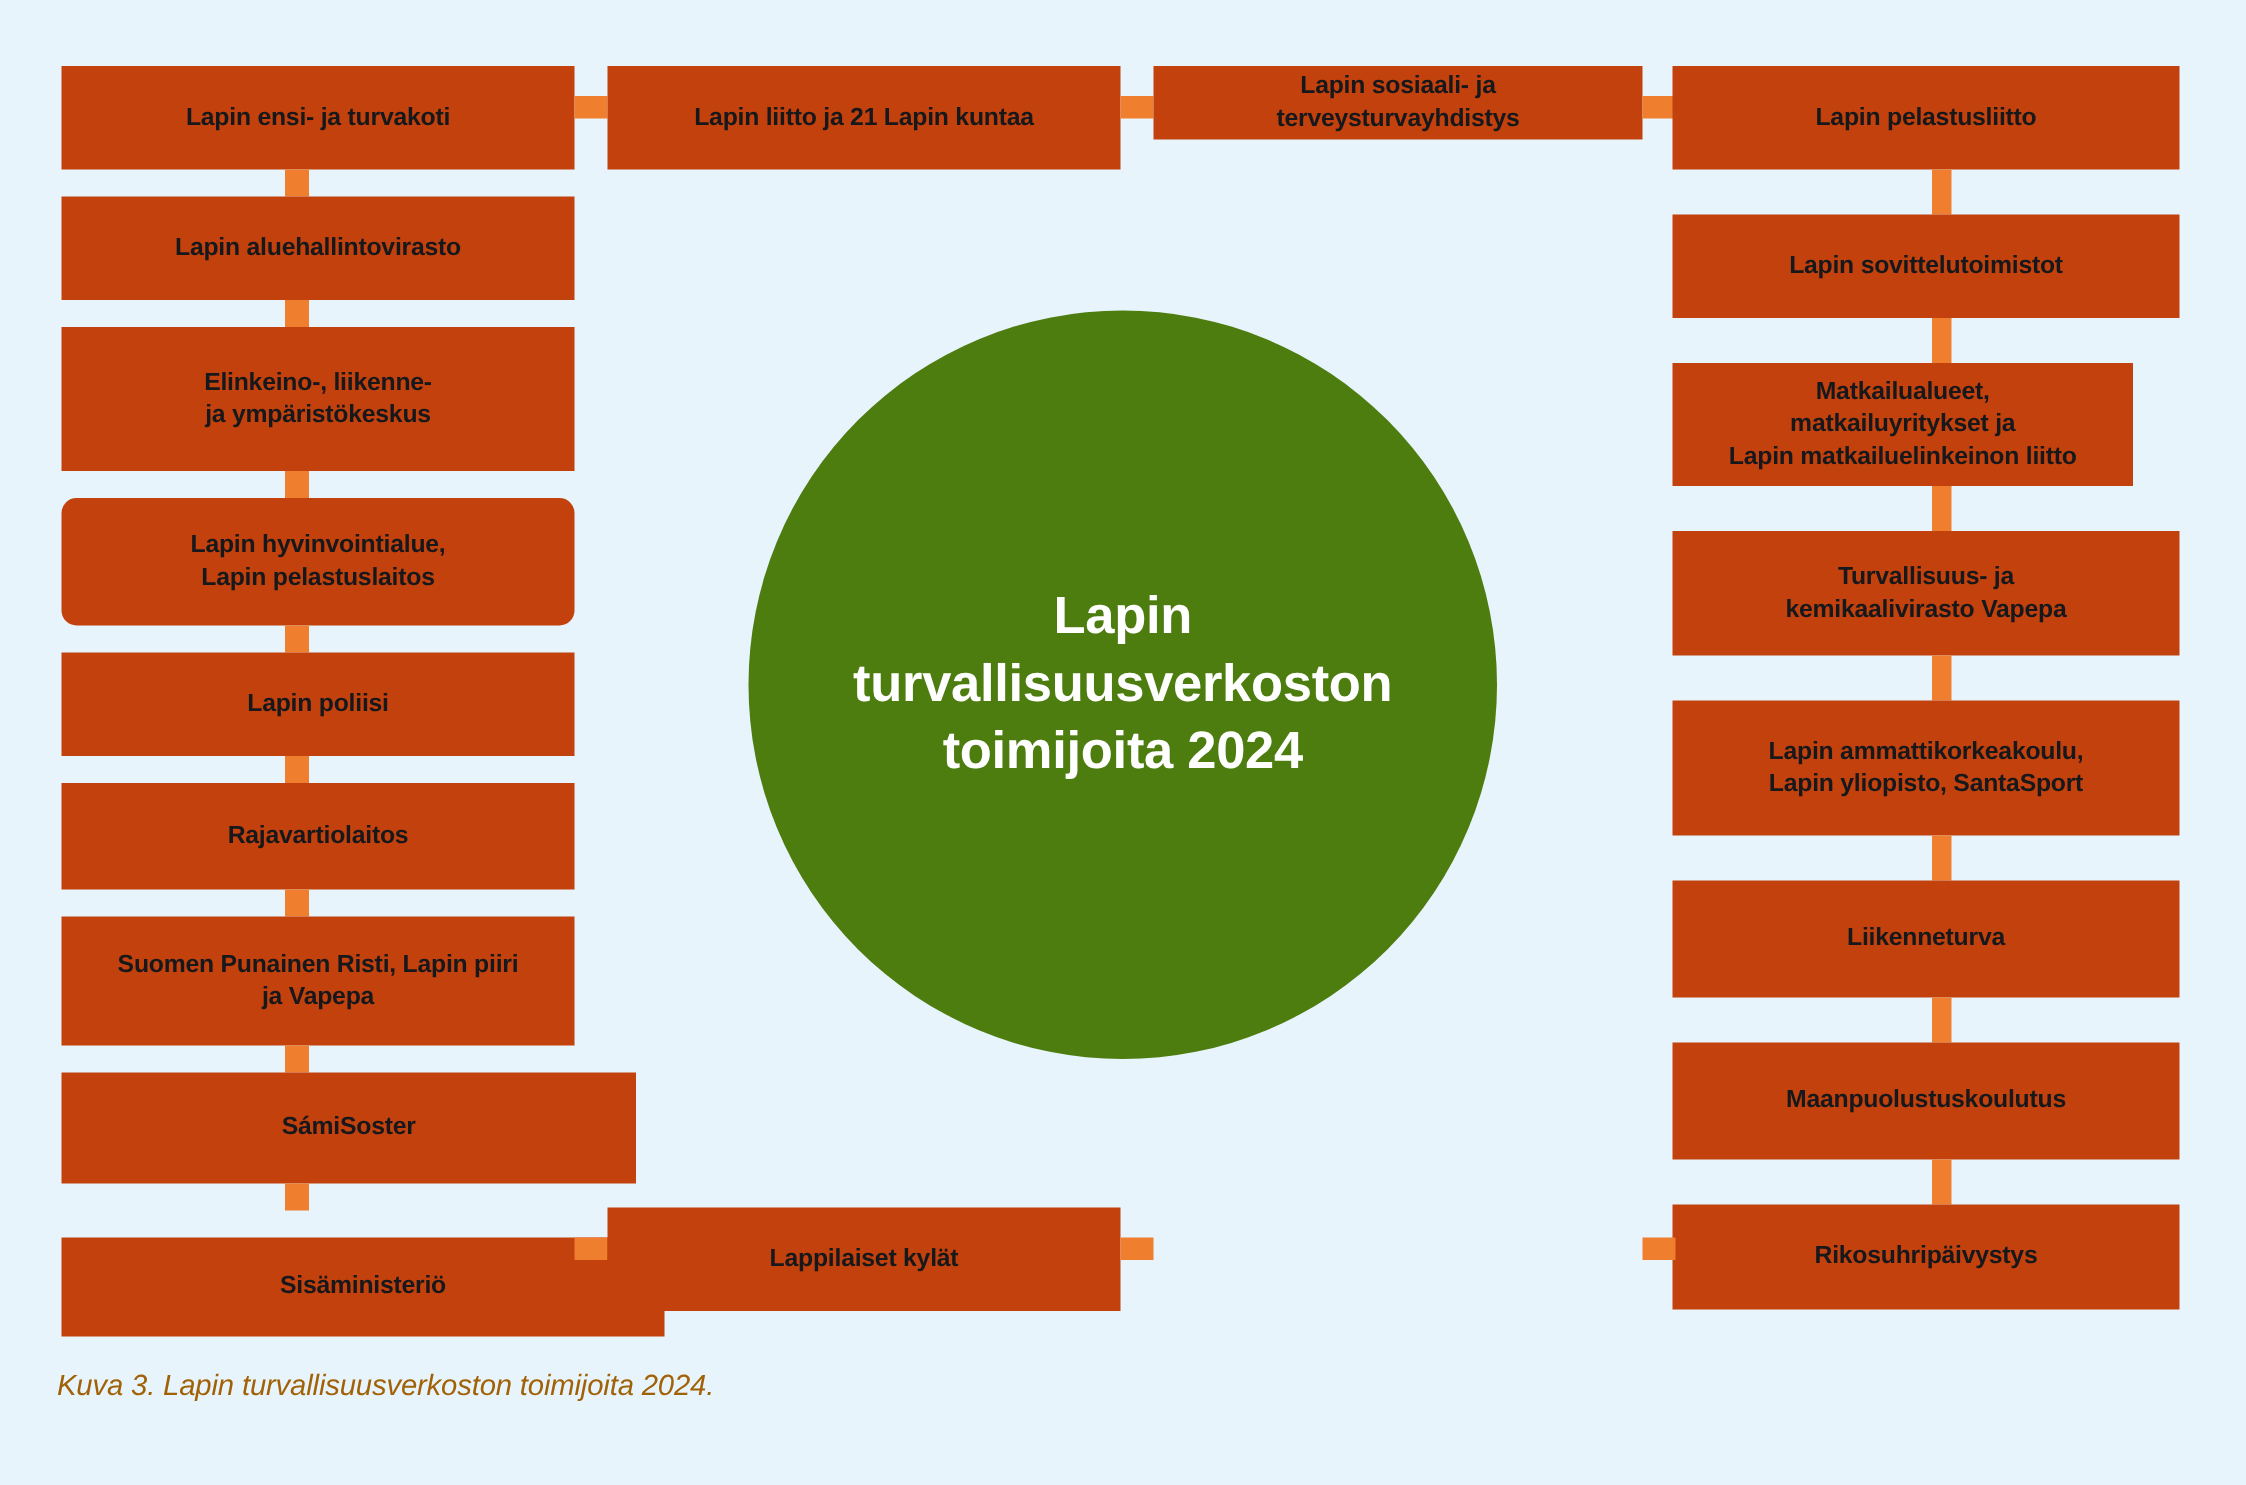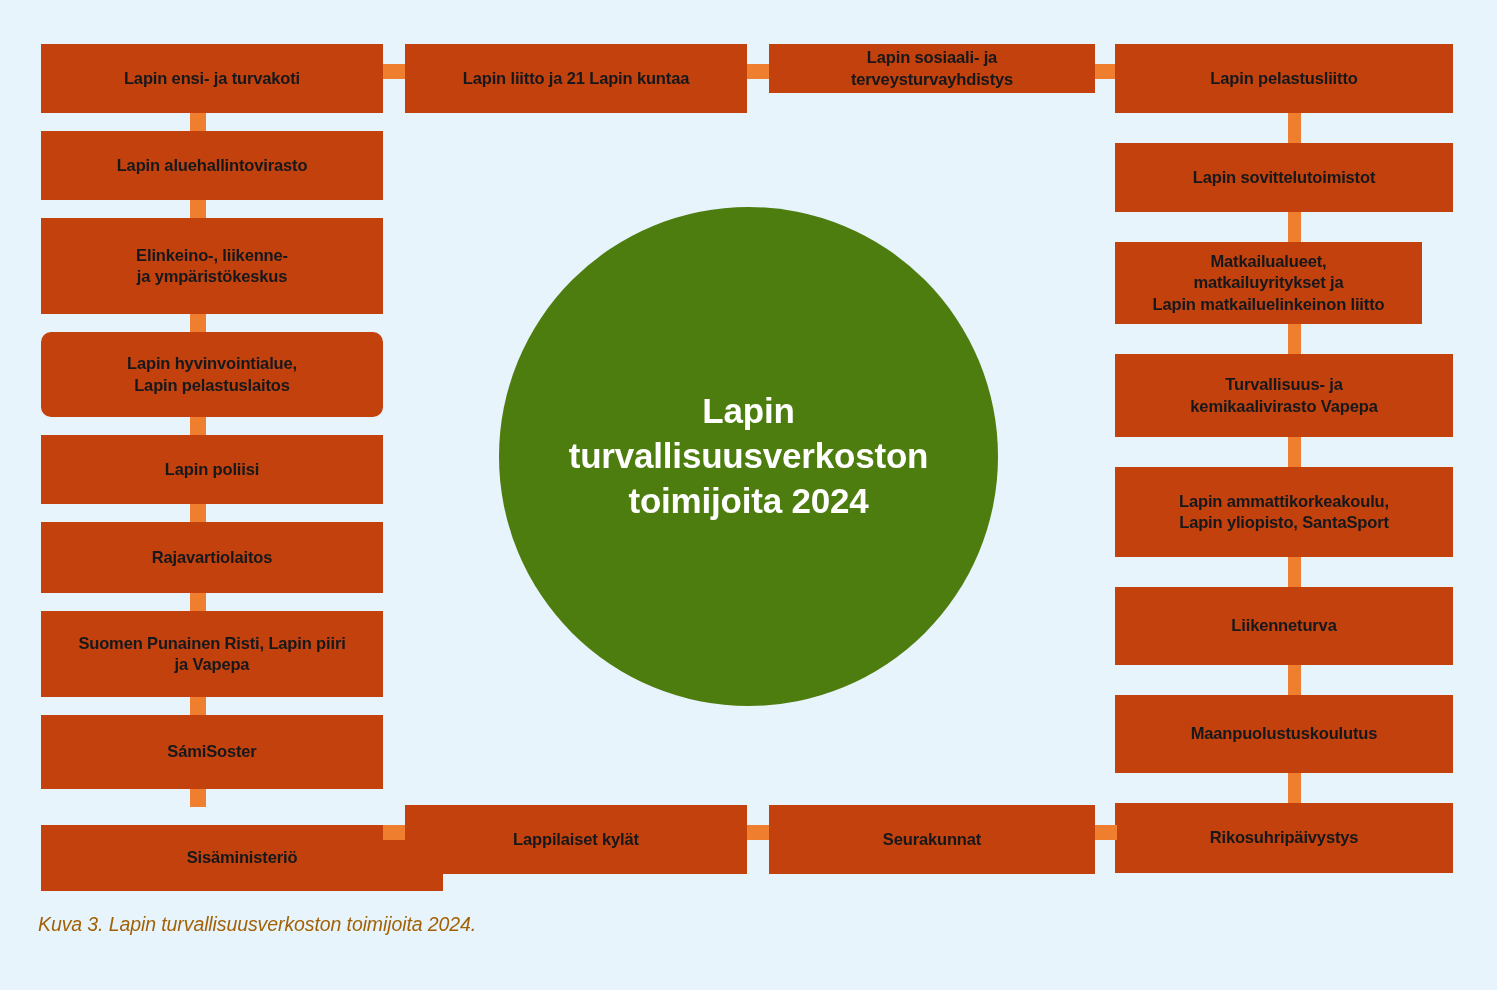--- a/index.html
+++ b/index.html
@@ -120,21 +120,21 @@
     <span class="node-label">Rajavartiolaitos</span>
   </div>
   <div class="conn" style="left:190px; top:593px; width:16px; height:18px;"></div>
 
   <div class="node" style="left:41px; top:611px; width:342px; height:86px;">
     <span class="node-label">Suomen Punainen Risti, Lapin piiri
 ja Vapepa</span>
   </div>
   <div class="conn" style="left:190px; top:697px; width:16px; height:18px;"></div>
 
-  <div class="node" style="left:41px; top:715px; width:342px; height:74px;">
+  <div class="node" style="left:41px; top:715px; width:383px; height:74px;">
     <span class="node-label">SámiSoster</span>
   </div>
   <div class="conn" style="left:190px; top:789px; width:16px; height:18px;"></div>
 
   <div class="node" style="left:41px; top:825px; width:402px; height:66px;">
     <span class="node-label">Sisäministeriö</span>
   </div>
 
   <div class="conn" style="left:383px; top:64px; width:22px; height:15px;"></div>
 
@@ -193,23 +193,20 @@
   </div>
 
   <div class="conn" style="left:383px; top:825px; width:22px; height:15px;"></div>
 
   <div class="node" style="left:405px; top:805px; width:342px; height:69px;">
     <span class="node-label">Lappilaiset kylät</span>
   </div>
 
   <div class="conn" style="left:747px; top:825px; width:22px; height:15px;"></div>
 
-  <div class="node" style="left:769px; top:805px; width:326px; height:69px;">
-    <span class="node-label">Seurakunnat</span>
-  </div>
 
   <div class="conn" style="left:1095px; top:825px; width:22px; height:15px;"></div>
 
   <div id="center-circle">
     <span class="circle-label">Lapin
 turvallisuusverkoston
 toimijoita 2024</span>
   </div>
 
   <div id="caption">Kuva 3. Lapin turvallisuusverkoston toimijoita 2024.</div>

